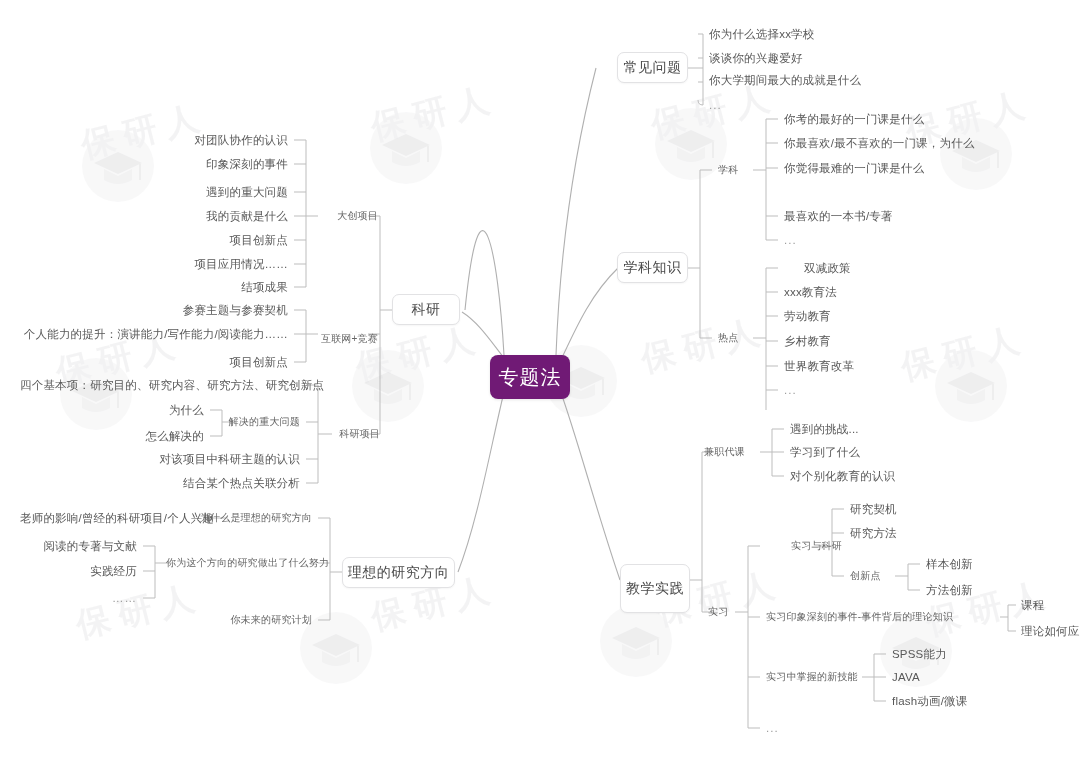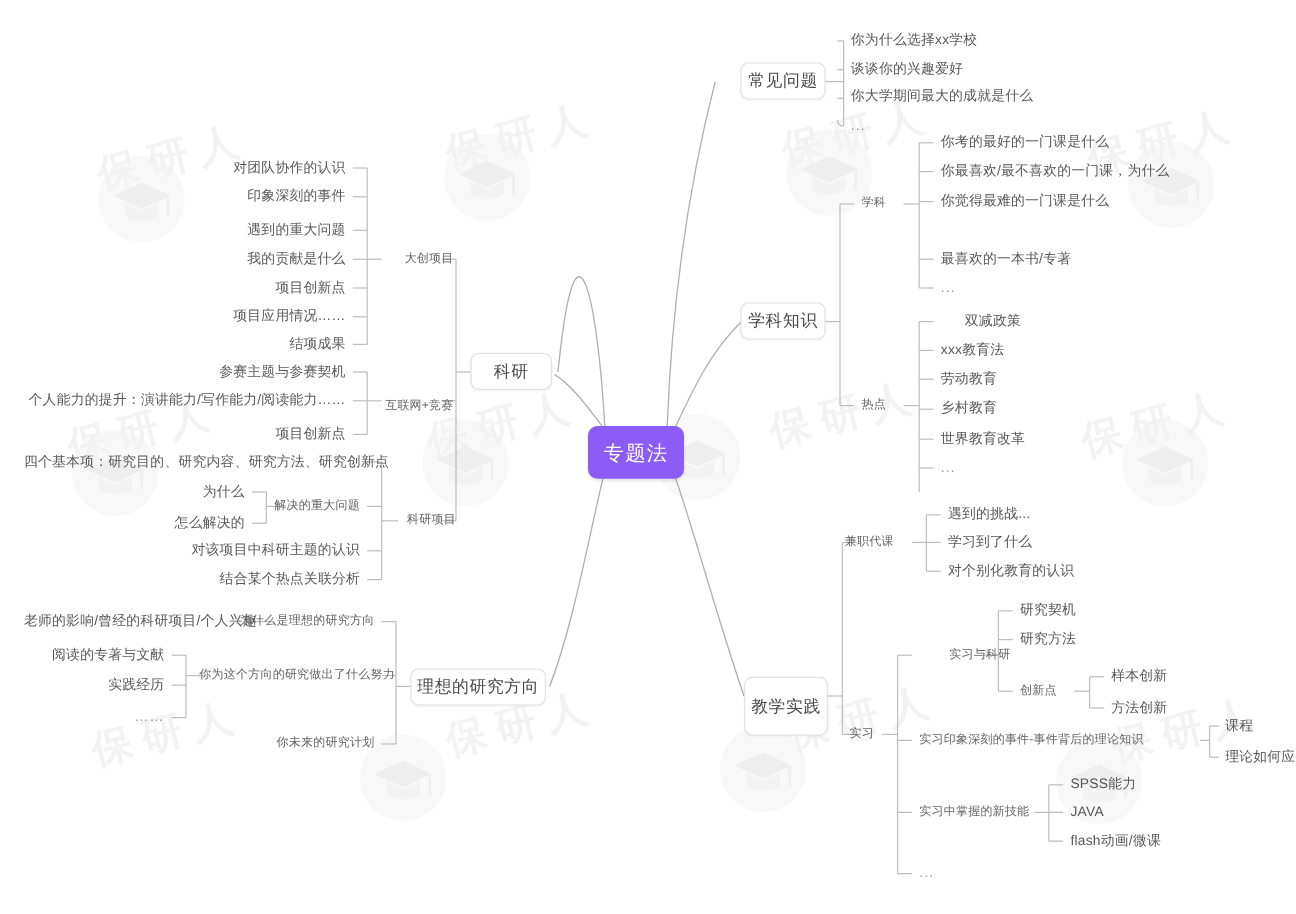--- a/index.html
+++ b/index.html
@@ -27,22 +27,22 @@
 
   
   #links{position:absolute;left:0;top:0;z-index:1;}
   #links path,#links line{fill:none;stroke:#bdbdbd;stroke-width:1;}
   #links .trunk{stroke:#b0b0b0;stroke-width:1.1;}
 
   
   .node{position:absolute;z-index:3;box-sizing:border-box;}
 
   .root{
-    background:#8b5cf6;color:#ffffff;border-radius:8px;
-    font-size:17px;letter-spacing:1px;
+    background:#701a75;color:#ffffff;border-radius:8px;
+    font-size:20px;letter-spacing:1px;
     display:flex;align-items:center;justify-content:center;
     box-shadow:0 1px 3px rgba(0,0,0,.10);
   }
   .branch{
     background:#ffffff;border:1px solid #e2e2e4;border-radius:7px;
     color:#4a4a4a;font-size:14px;letter-spacing:.5px;
     display:flex;align-items:center;justify-content:center;
     box-shadow:0 1px 2px rgba(0,0,0,.04);
   }
   .lbl{
@@ -298,21 +298,21 @@
   <div class="node lbl r" style="left:784px;top:112px;">你考的最好的一门课是什么</div>
   <div class="node lbl r" style="left:784px;top:136px;">你最喜欢/最不喜欢的一门课，为什么</div>
   <div class="node lbl r" style="left:784px;top:161px;">你觉得最难的一门课是什么</div>
   <div class="node lbl r" style="left:784px;top:209px;">最喜欢的一本书/专著</div>
   <div class="node lbl r dots" style="left:784px;top:233px;">...</div>
 
   <div class="node lbl r sub" style="left:718px;top:331px;">热点</div>
   <div class="node lbl r" style="left:784px;top:261px;margin-left:20px;">双减政策</div>
   <div class="node lbl r" style="left:784px;top:285px;">xxx教育法</div>
   <div class="node lbl r" style="left:784px;top:309px;">劳动教育</div>
-  <div class="node lbl r" style="left:784px;top:334px;font-family:Liberation Mono, monospace;">乡村教育</div>
+  <div class="node lbl r" style="left:784px;top:334px;">乡村教育</div>
   <div class="node lbl r" style="left:784px;top:359px;">世界教育改革</div>
   <div class="node lbl r dots" style="left:784px;top:383px;">...</div>
 
   <div class="node lbl r sub" style="left:704px;top:445px;">兼职代课</div>
   <div class="node lbl r" style="left:790px;top:422px;">遇到的挑战...</div>
   <div class="node lbl r" style="left:790px;top:445px;">学习到了什么</div>
   <div class="node lbl r" style="left:790px;top:469px;">对个别化教育的认识</div>
 
   <div class="node lbl r sub" style="left:708px;top:605px;">实习</div>
 

